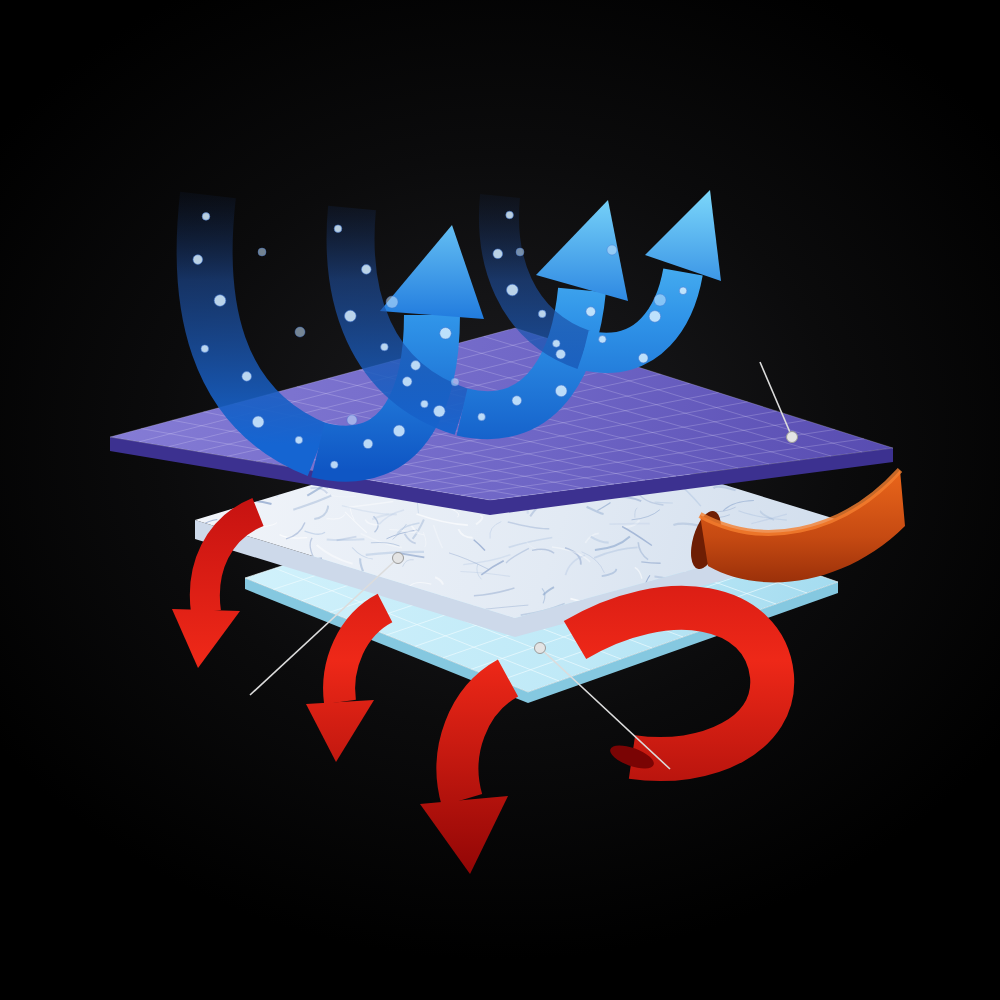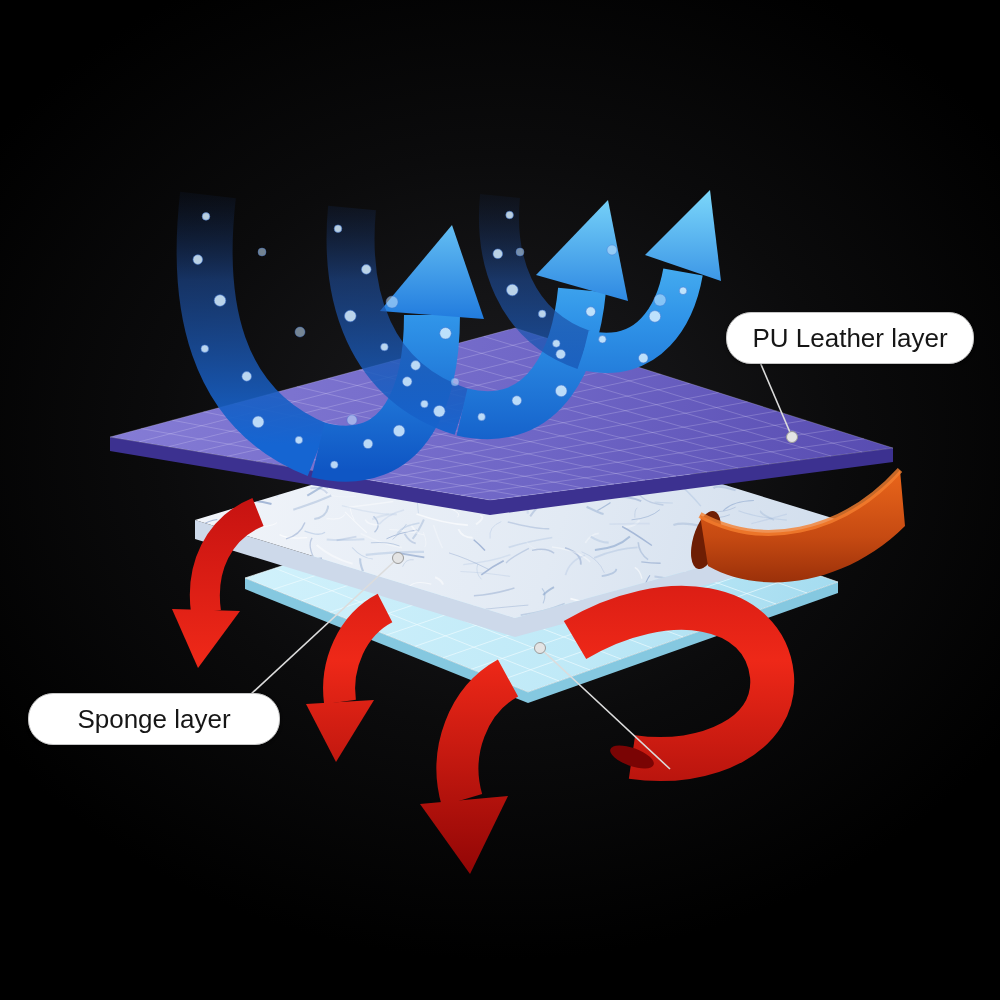--- a/index.html
+++ b/index.html
@@ -364,20 +364,14 @@
     <line x1="250" y1="695" x2="398" y2="558"></line>
     <line x1="670" y1="769" x2="540" y2="648"></line>
   </g>
   <g fill="#e4e4e4" stroke="#9a9a9a" stroke-width="1">
     <circle cx="792" cy="437" r="5.5"></circle>
     <circle cx="398" cy="558" r="5.5"></circle>
     <circle cx="540" cy="648" r="5.5"></circle>
   </g>
 </svg>
 
-<div class="callout callout-pu">
-  <span>PU Leather layer</span>
+
 </div>
-<div class="callout callout-sponge">
-  <span>Sponge layer</span>
-</div>
-
-</div>
 
 </body></html>

